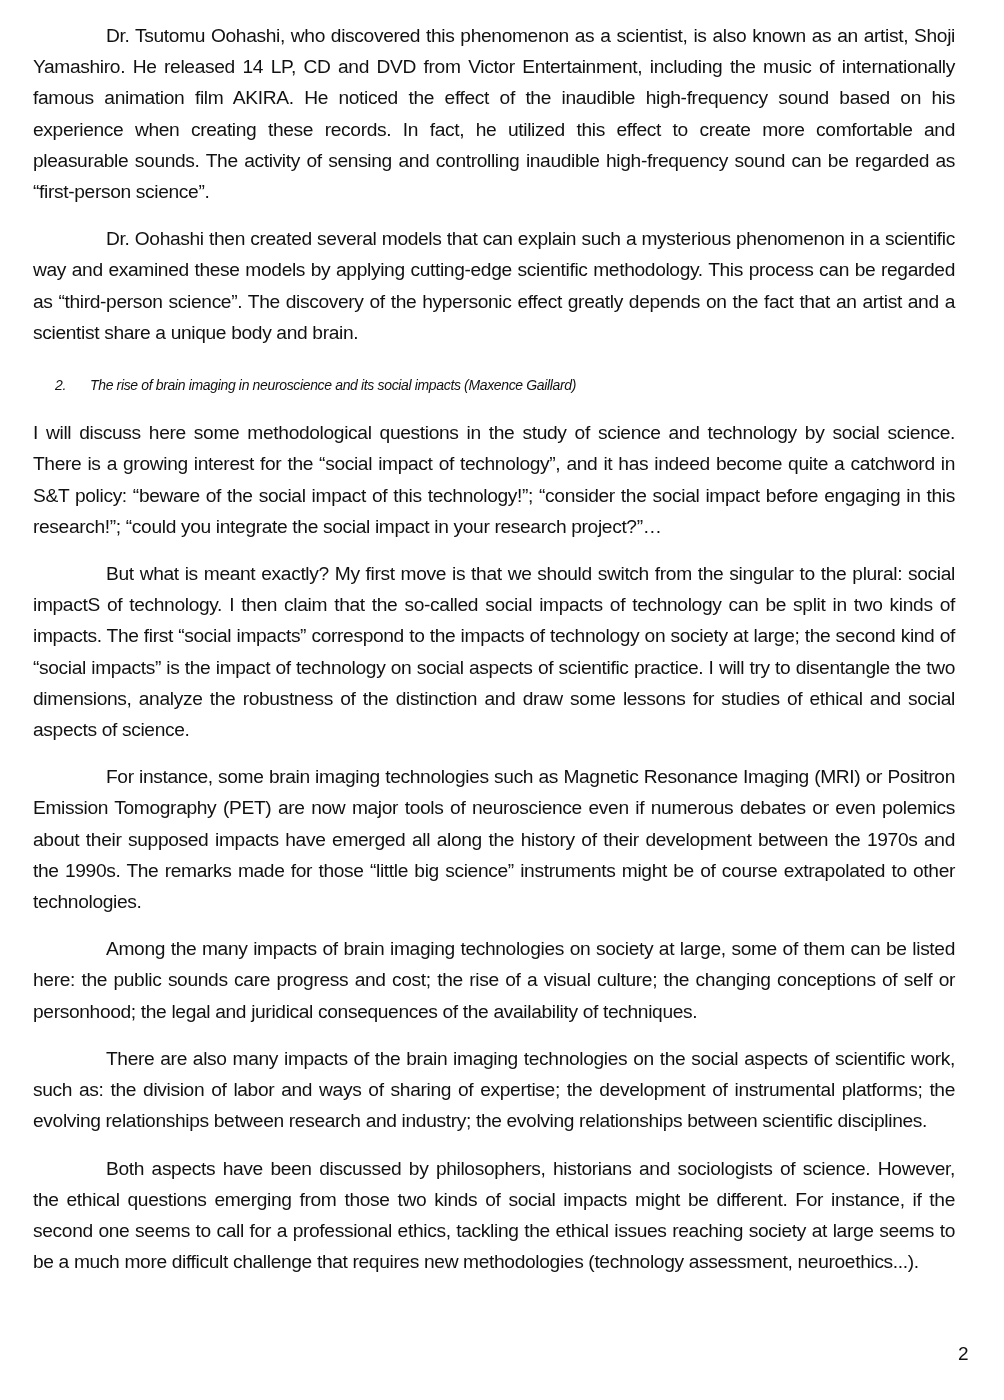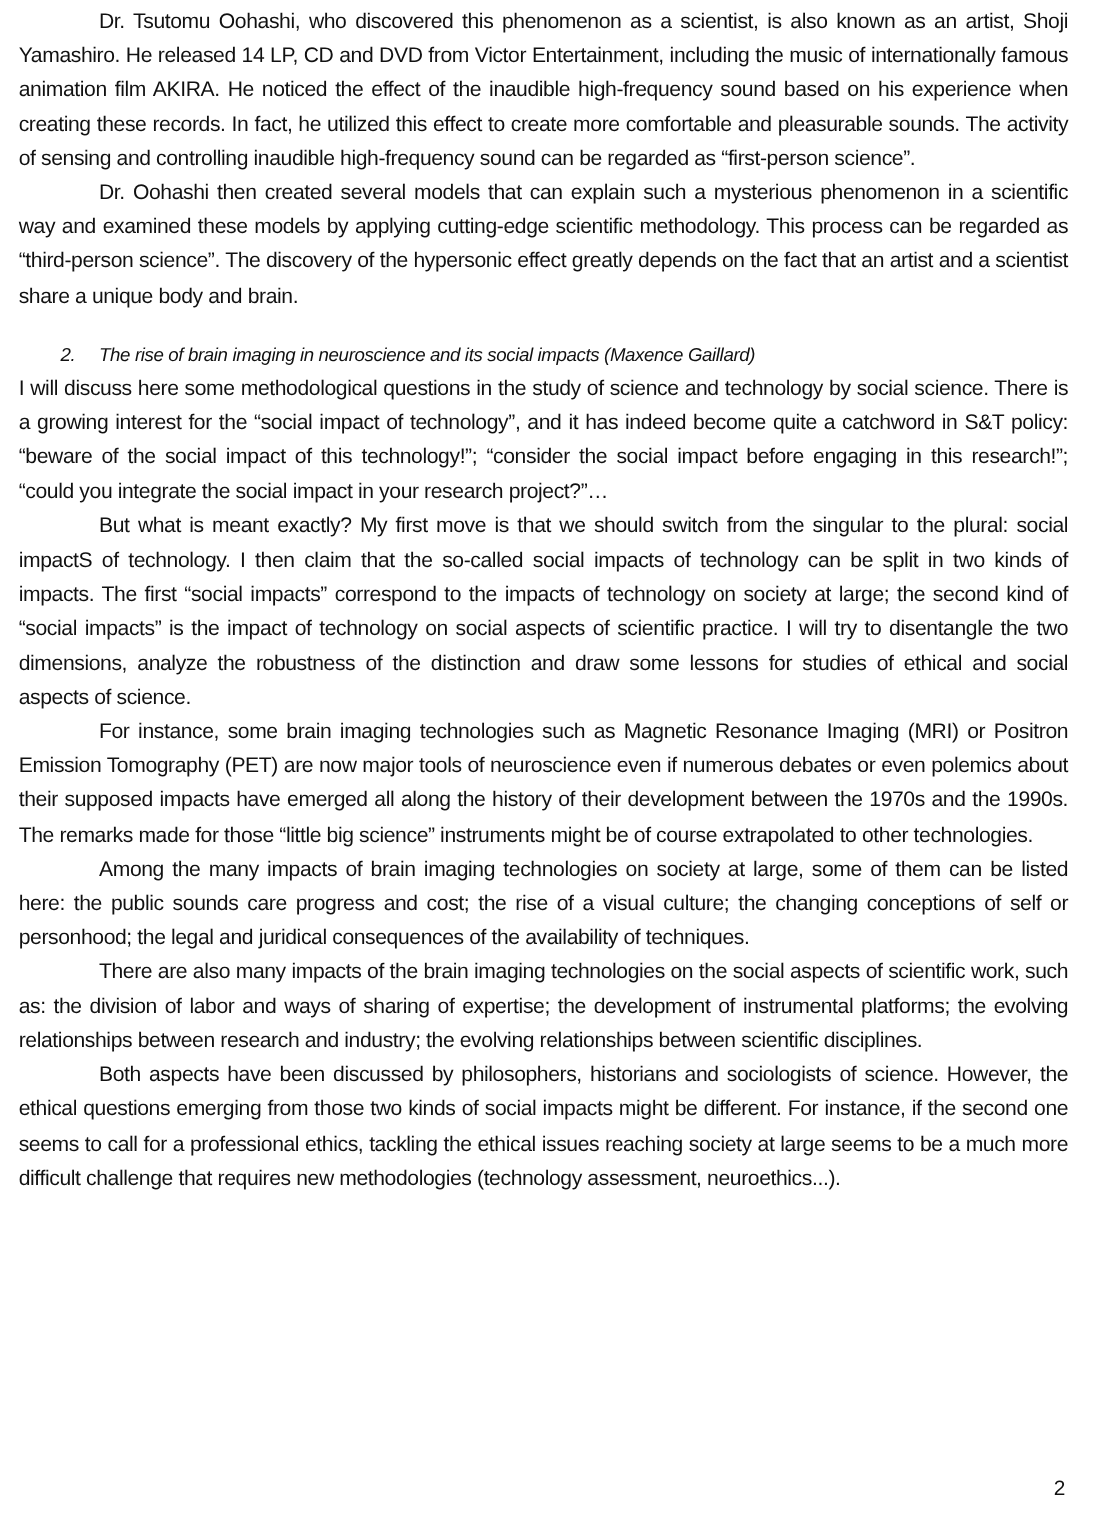--- a/index.html
+++ b/index.html
@@ -18,29 +18,29 @@
   .page {
     position: absolute;
     left: 17px;
     top: 4px;
     width: 954px;
   }
   .para {
     font-size: 19.2px;
     line-height: 31.2px;
     text-align: justify;
-    margin: 0;
+    margin: 16px;
     letter-spacing: -0.35px;
     word-spacing: 0px;
   }
   .indent {
     text-indent: 73px;
   }
   .heading {
-    font-size: 17px;
+    font-size: 14px;
     line-height: 31.2px;
     font-style: italic;
     margin: 22px 0 0 0;
     padding-left: 38px;
     letter-spacing: -0.35px;
   }
   .heading .num {
     display: inline-block;
     width: 35px;
   }

